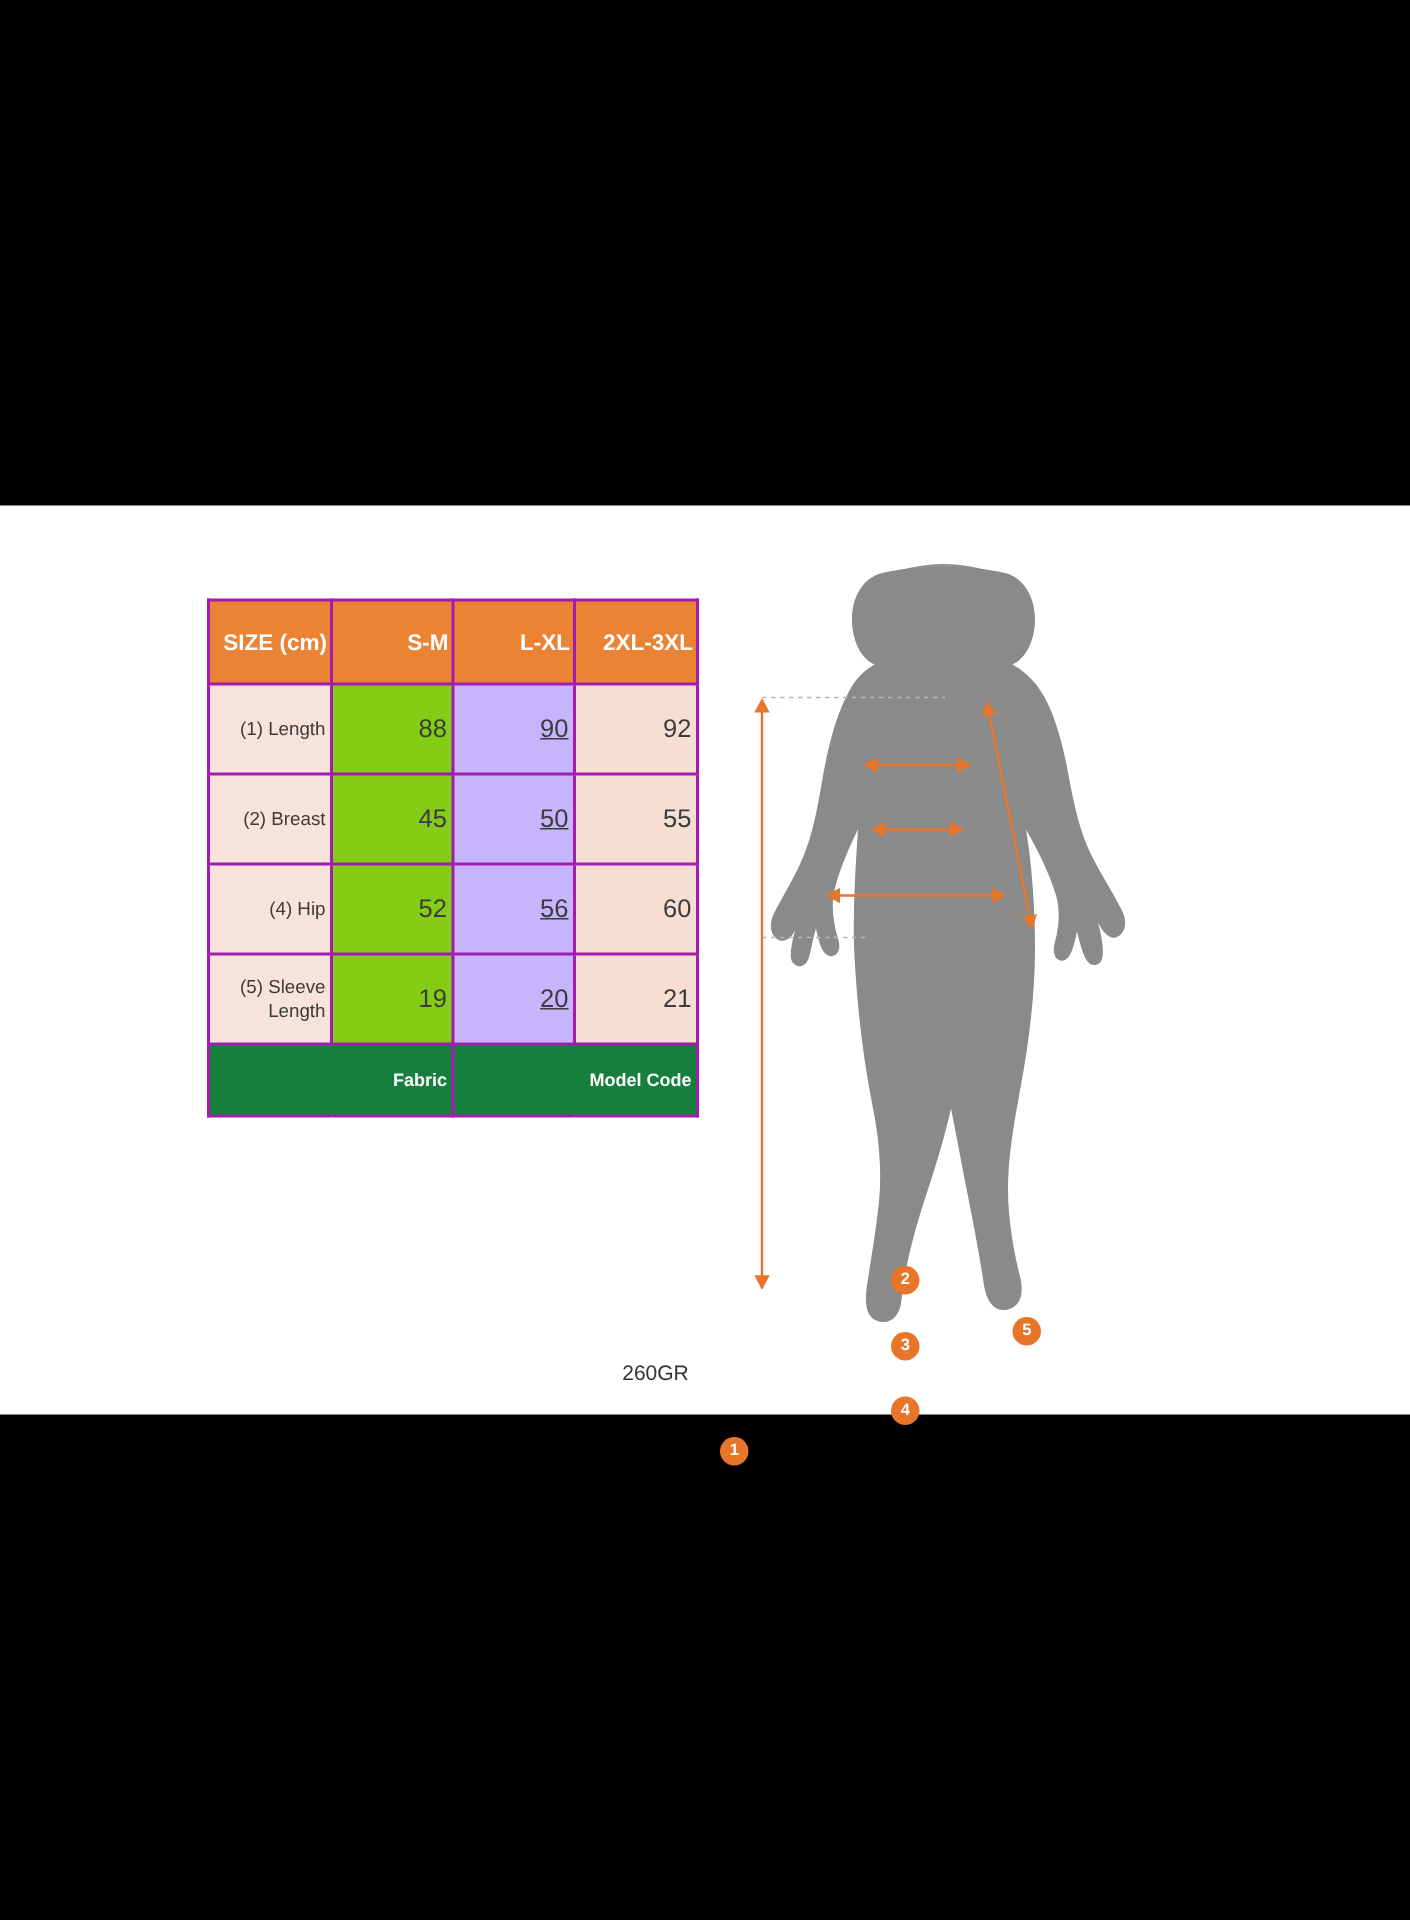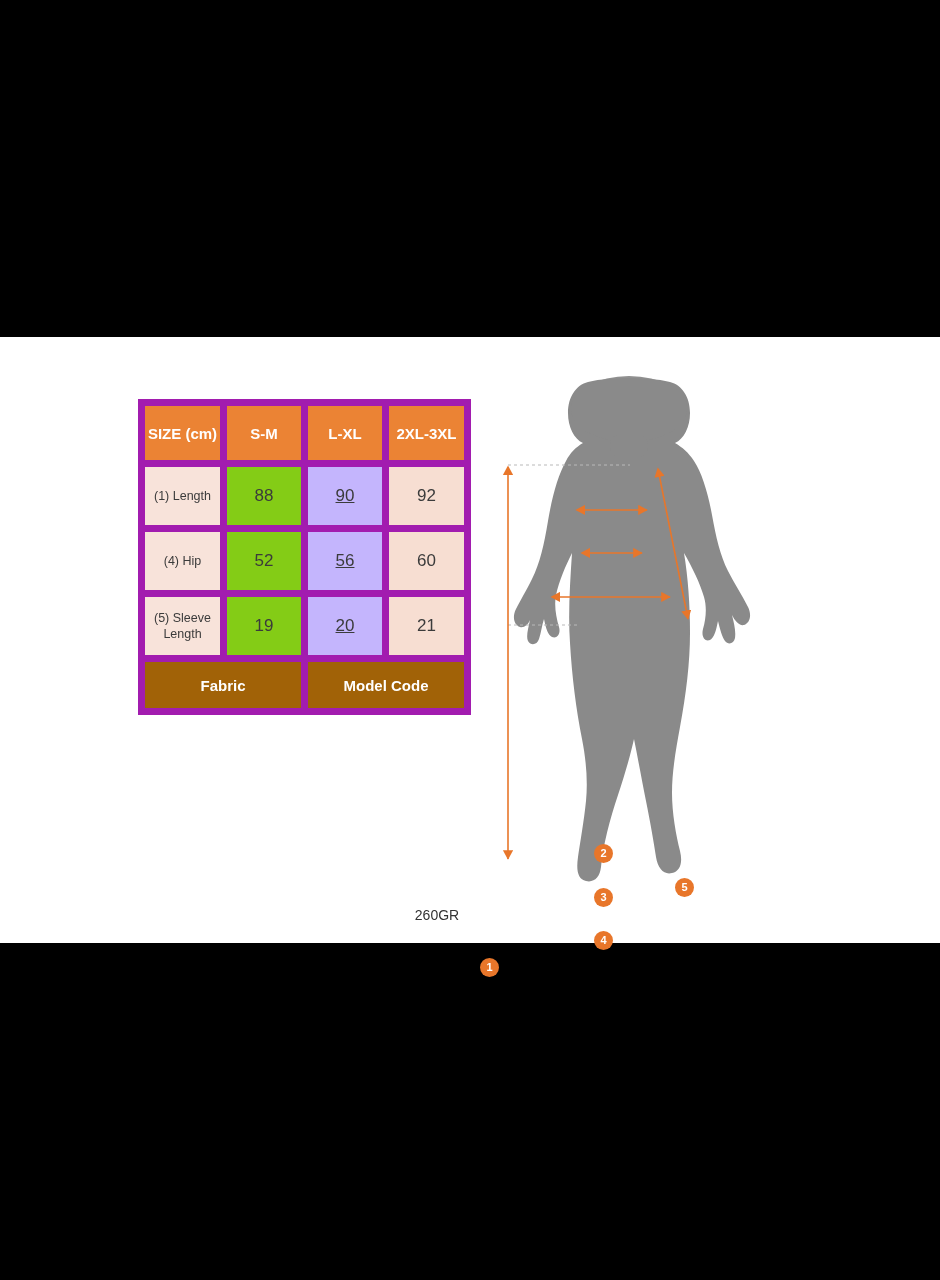--- a/index.html
+++ b/index.html
@@ -35,22 +35,22 @@
   
   .size-table {
     position: absolute;
     left: 138px;
     top: 62px;
     width: 326px;
     border-collapse: collapse;
     table-layout: fixed;
   }
   .size-table th, .size-table td {
-    border: 7px solid #a21caf;
-    text-align: center;
+    border: 2px solid #a21caf;
+    text-align: right;
     vertical-align: middle;
     color: #3b3b3b;
   }
   .size-table thead th {
     background: #eb8334;
     color: #ffffff;
     font-size: 15px;
     font-weight: bold;
     height: 54px;
     line-height: 17px;
@@ -68,24 +68,24 @@
     line-height: 16px;
   }
   .size-table tbody td.val {
     font-size: 17px;
     background: #f7ded2;
   }
   .size-table tbody td.val.alt1 { background: #84cc16; }
   .size-table tbody td.val.alt2 { background: #c4b5fd; text-decoration: underline; }
 
   .size-table tr.subhead td {
-    background: #a16207;
+    background: #15803d;
     color: #ffffff;
     font-weight: bold;
-    font-size: 15px;
+    font-size: 12px;
     height: 46px;
   }
   .size-table tr.fabricrow td {
     background: #f9e7df;
     font-size: 16px;
     height: 56px;
   }
 
   .col1 { width: 82px; }
   .col2 { width: 81px; }
@@ -152,20 +152,26 @@
         <th>L-XL</th>
         <th>2XL-3XL</th>
       </tr>
     </thead>
     <tbody>
       <tr>
         <td class="rowhead">(1) Length</td>
         <td class="val alt1">88</td>
         <td class="val alt2">90</td>
         <td class="val">92</td>
+      </tr>
+      <tr>
+        <td class="rowhead">(2) Breast</td>
+        <td class="val alt1">45</td>
+        <td class="val alt2">50</td>
+        <td class="val">55</td>
       </tr>
       <tr>
         <td class="rowhead">(4) Hip</td>
         <td class="val alt1">52</td>
         <td class="val alt2">56</td>
         <td class="val">60</td>
       </tr>
       <tr>
         <td class="rowhead">(5) Sleeve Length</td>
         <td class="val alt1">19</td>

